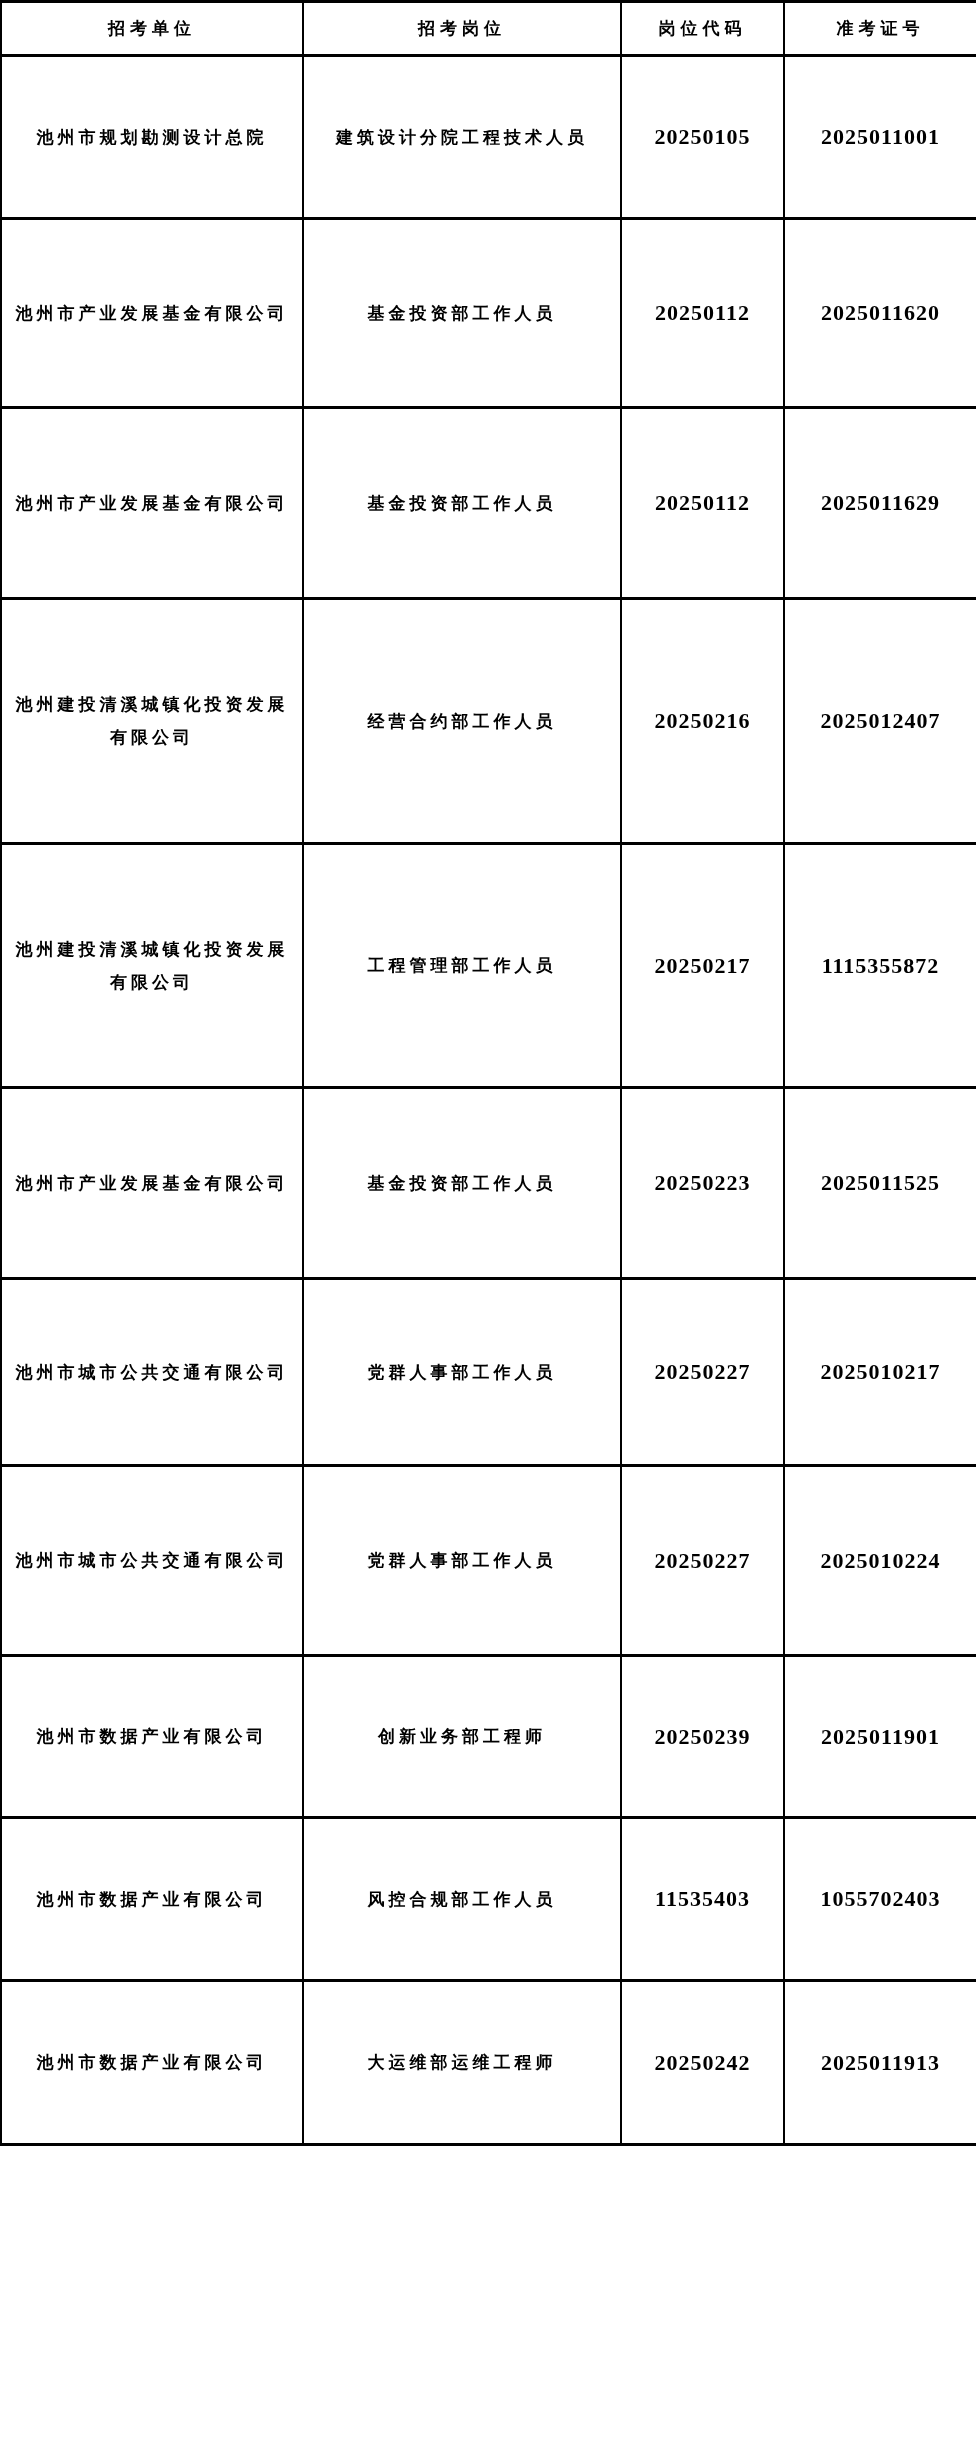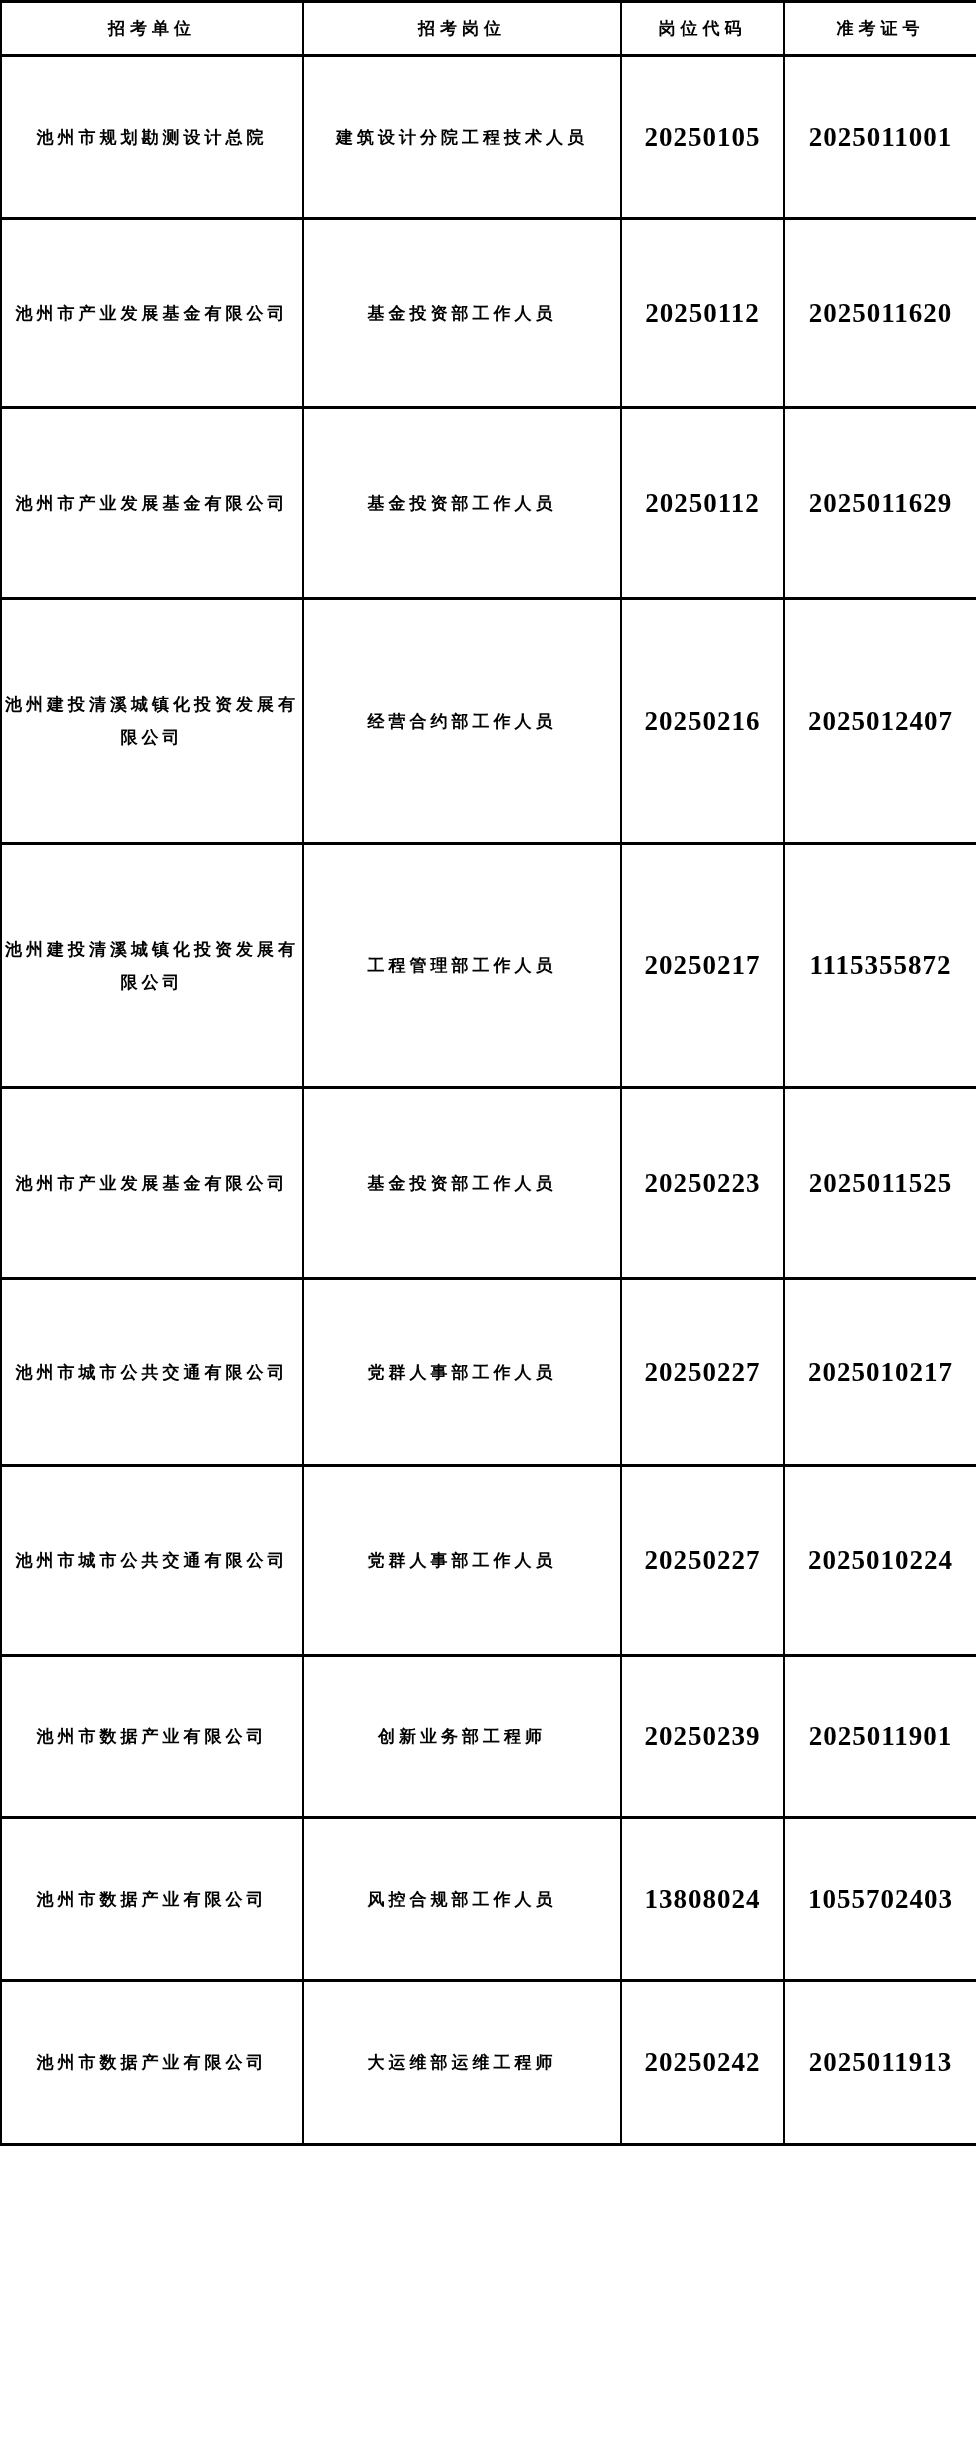--- a/index.html
+++ b/index.html
@@ -31,24 +31,24 @@
     font-size: 17px;
     font-weight: 700;
     letter-spacing: 5px;
     padding: 0;
   }
   td.cn {
     font-size: 17px;
     font-weight: 600;
     letter-spacing: 4px;
     line-height: 33px;
-    padding: 0 0;
+    padding: 0 10px;
   }
   td.num {
-    font-size: 27px;
+    font-size: 22px;
     font-weight: 600;
     letter-spacing: 1px;
     padding: 0;
     font-family: "Liberation Serif", "DejaVu Serif", serif;
     text-align: center;
   }
 </style>
 </head>
 <body>
 
@@ -118,21 +118,21 @@
       </tr>
       <tr style="height: 162px;">
         <td class="cn">池州市数据产业有限公司</td>
         <td class="cn">创新业务部工程师</td>
         <td class="num">20250239</td>
         <td class="num">2025011901</td>
       </tr>
       <tr style="height: 163px;">
         <td class="cn">池州市数据产业有限公司</td>
         <td class="cn">风控合规部工作人员</td>
-        <td class="num">13808024</td>
+        <td class="num">11535403</td>
         <td class="num">1055702403</td>
       </tr>
       <tr style="height: 164px;">
         <td class="cn">池州市数据产业有限公司</td>
         <td class="cn">大运维部运维工程师</td>
         <td class="num">20250242</td>
         <td class="num">2025011913</td>
       </tr>
     </tbody>
 </table>

